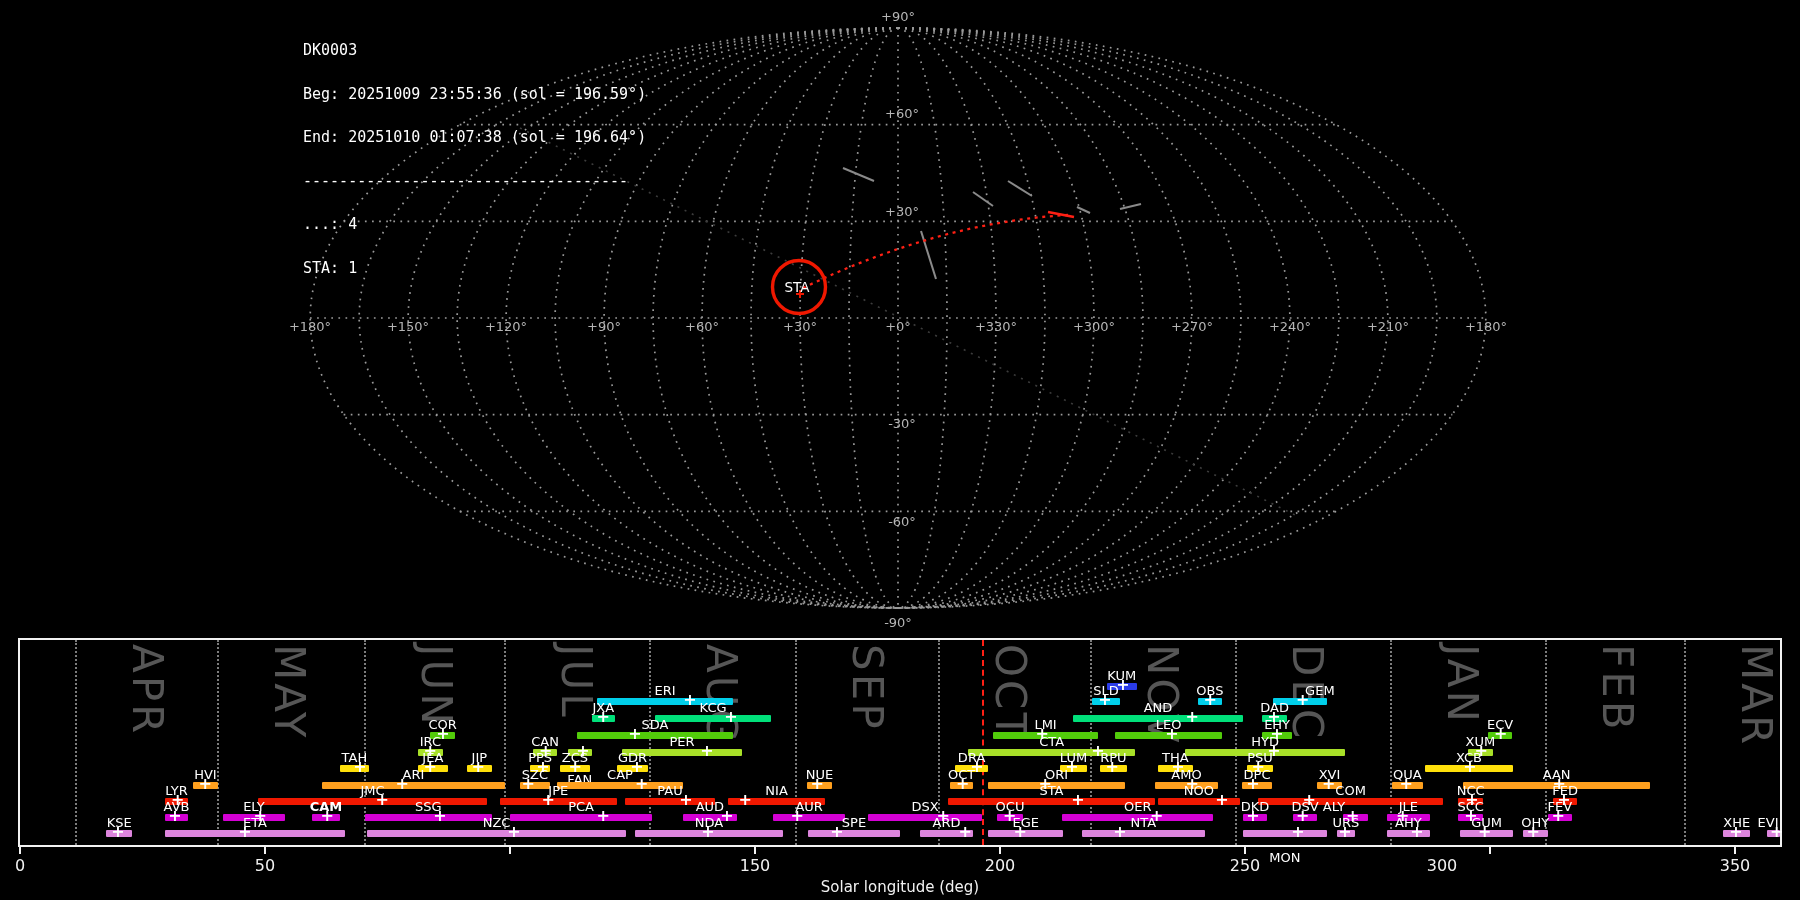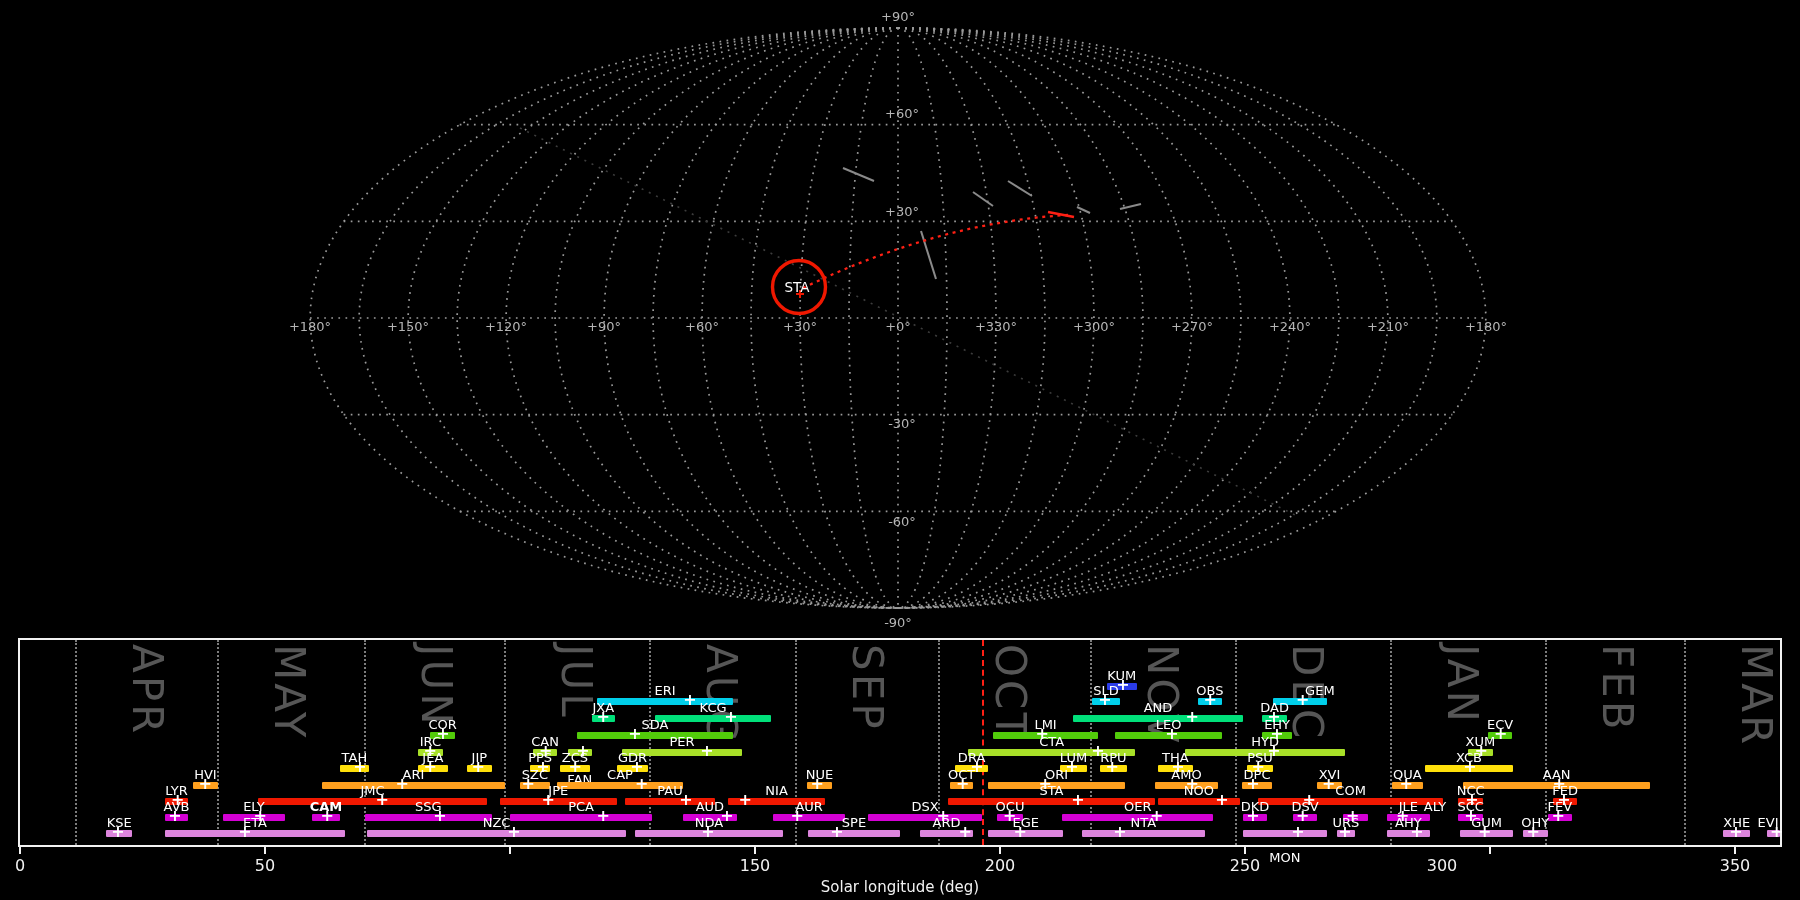--- a/index.html
+++ b/index.html
@@ -84,20 +84,28 @@
       <text x="800" y="331" fill="#b5b5b5" font-size="13" text-anchor="middle" font-family="DejaVu Sans, sans-serif">+30°</text>
       <text x="898" y="331" fill="#b5b5b5" font-size="13" text-anchor="middle" font-family="DejaVu Sans, sans-serif">+0°</text>
       <text x="996" y="331" fill="#b5b5b5" font-size="13" text-anchor="middle" font-family="DejaVu Sans, sans-serif">+330°</text>
       <text x="1094" y="331" fill="#b5b5b5" font-size="13" text-anchor="middle" font-family="DejaVu Sans, sans-serif">+300°</text>
       <text x="1192" y="331" fill="#b5b5b5" font-size="13" text-anchor="middle" font-family="DejaVu Sans, sans-serif">+270°</text>
       <text x="1290" y="331" fill="#b5b5b5" font-size="13" text-anchor="middle" font-family="DejaVu Sans, sans-serif">+240°</text>
       <text x="1388" y="331" fill="#b5b5b5" font-size="13" text-anchor="middle" font-family="DejaVu Sans, sans-serif">+210°</text>
       <text x="1486" y="331" fill="#b5b5b5" font-size="13" text-anchor="middle" font-family="DejaVu Sans, sans-serif">+180°</text>
     </svg>
 
+  <div class="info">
+    <div>DK0003</div>
+    <div>Beg: 20251009 23:55:36 (sol = 196.59°)</div>
+    <div>End: 20251010 01:07:38 (sol = 196.64°)</div>
+    <div>------------------------------------</div>
+    <div>...: 4</div>
+    <div>STA: 1</div>
+  </div>
 
   <div class="chart-frame"></div>
   <div id="chart">
       <div class="mline" style="left: 74.88px;"></div>
       <div class="mlabel" style="left: 122.88px;">APR</div>
       <div class="mline" style="left: 217.47px;"></div>
       <div class="mlabel" style="left: 265.47px;">MAY</div>
       <div class="mline" style="left: 364.47px;"></div>
       <div class="mlabel" style="left: 412.47px;">JUN</div>
       <div class="mline" style="left: 504.12px;"></div>
@@ -333,21 +341,21 @@
       <div class="bar" style="left: 1062.23px; top: 814px; width: 150.92px; background: rgb(212, 0, 212);"></div>
       <div class="slabel" style="left: 1137.69px; top: 799px;">OER</div>
       <div class="pk" style="left: 1156.8px; top: 817px;">+</div>
       <div class="bar" style="left: 1243.04px; top: 814px; width: 24.01px; background: rgb(212, 0, 212);"></div>
       <div class="slabel" style="left: 1255.05px; top: 799px;">DKD</div>
       <div class="pk" style="left: 1252.84px; top: 817px;">+</div>
       <div class="bar" style="left: 1293.02px; top: 814px; width: 24.01px; background: rgb(212, 0, 212);"></div>
       <div class="slabel" style="left: 1305.03px; top: 799px;">DSV</div>
       <div class="pk" style="left: 1302.82px; top: 817px;">+</div>
       <div class="bar" style="left: 1343px; top: 814px; width: 24.99px; background: rgb(212, 0, 212);"></div>
-      <div class="slabel" style="left: 1435px; top: 799px;">ALY</div>
+      <div class="slabel" style="left: 1334px; top: 799px;">ALY</div>
       <div class="pk" style="left: 1352.8px; top: 817px;">+</div>
       <div class="bar" style="left: 1386.61px; top: 814px; width: 43.61px; background: rgb(212, 0, 212);"></div>
       <div class="slabel" style="left: 1408.41px; top: 799px;">JLE</div>
       <div class="pk" style="left: 1402.78px; top: 817px;">+</div>
       <div class="bar" style="left: 1458.15px; top: 814px; width: 24.99px; background: rgb(212, 0, 212);"></div>
       <div class="slabel" style="left: 1470.64px; top: 799px;">SCC</div>
       <div class="pk" style="left: 1470.89px; top: 817px;">+</div>
       <div class="bar" style="left: 1547.82px; top: 814px; width: 24.01px; background: rgb(212, 0, 212);"></div>
       <div class="slabel" style="left: 1559.83px; top: 799px;">FEV</div>
       <div class="pk" style="left: 1558.11px; top: 817px;">+</div>

